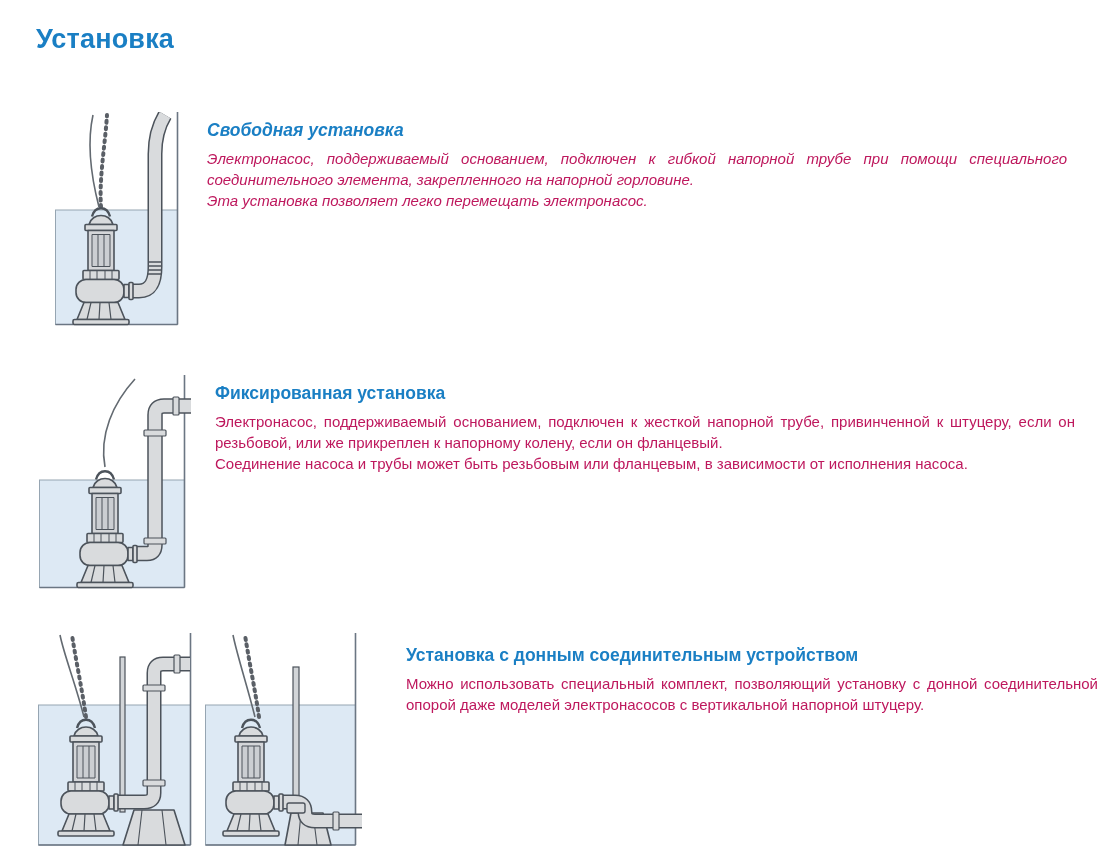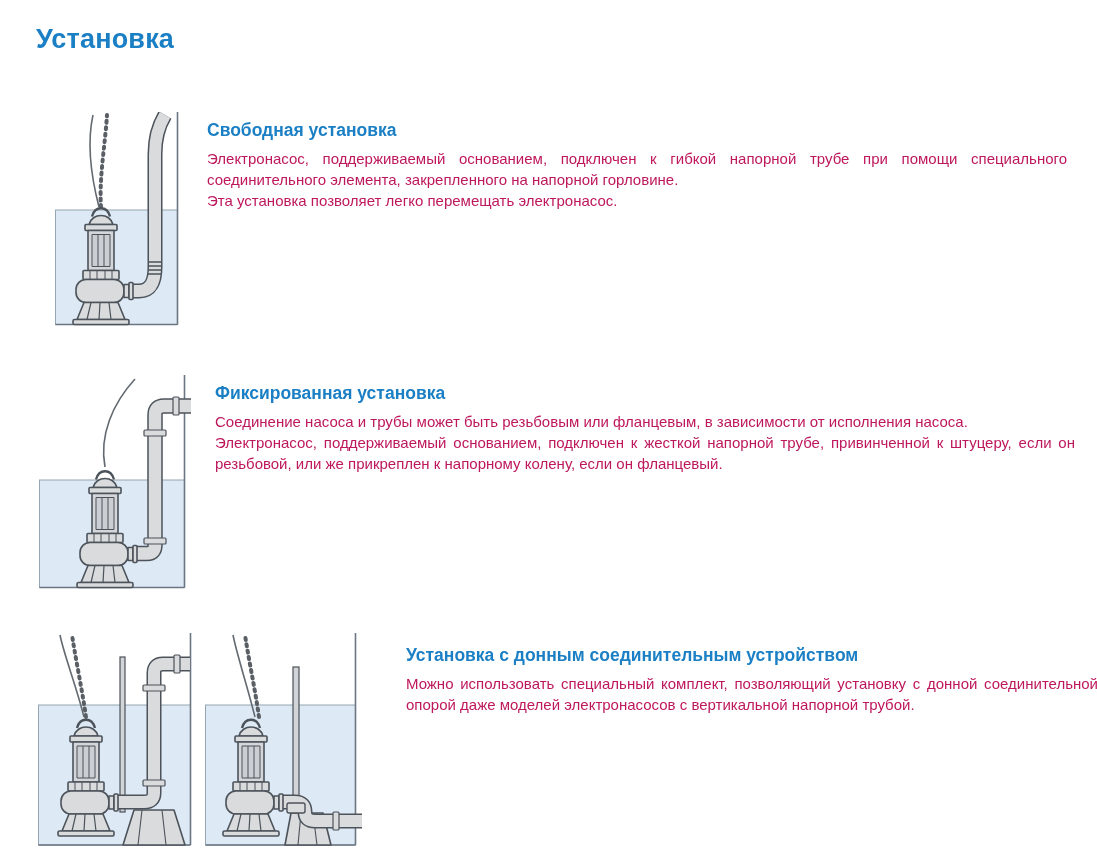--- a/index.html
+++ b/index.html
@@ -11,21 +11,21 @@
     position:absolute;left:36px;top:24px;margin:0;
     font-size:27px;font-weight:bold;color:#1a7fc4;letter-spacing:.2px;
   }
   .section{position:absolute;}
   .section h2{
     margin:0 0 7px 0;font-size:17.5px;font-weight:bold;color:#1a7fc4;line-height:21px;
   }
   .section p{
     margin:0;font-size:15px;line-height:21px;color:#be185d;text-align:justify;
   }
-  .sec-1{left:207px;top:120px;width:860px;}
+  .sec-1{left:207px;top:120px;width:860px;font-style:italic;}
   .sec-2{left:215px;top:383px;width:860px;}
   .sec-3{left:406px;top:645px;width:712px;}
   .sec-3 p{width:692px;}
   .fig{position:absolute;}
   .fig svg{display:block;}
 </style>
 </head>
 <body>
 
 <svg width="0" height="0" style="position:absolute">
@@ -132,20 +132,20 @@
 </div>
 
 <section class="section sec-1">
   <h2>Свободная установка</h2>
   <p>Электронасос, поддерживаемый основанием, подключен к гибкой напорной трубе при помощи специального соединительного элемента, закрепленного на напорной горловине.</p>
   <p>Эта установка позволяет легко перемещать электронасос.</p>
 </section>
 
 <section class="section sec-2">
   <h2>Фиксированная установка</h2>
+  <p>Электронасос, поддерживаемый основанием, подключен к жесткой напорной трубе, привинченной к штуцеру, если он резьбовой, или же прикреплен к напорному колену, если он фланцевый.</p>
   <p>Соединение насоса и трубы может быть резьбовым или фланцевым, в зависимости от исполнения насоса.</p>
-  <p>Электронасос, поддерживаемый основанием, подключен к жесткой напорной трубе, привинченной к штуцеру, если он резьбовой, или же прикреплен к напорному колену, если он фланцевый.</p>
 </section>
 
 <section class="section sec-3">
   <h2>Установка с донным соединительным устройством</h2>
-  <p>Можно использовать специальный комплект, позволяющий установку с донной соединительной опорой даже моделей электронасосов с вертикальной напорной трубой.</p>
+  <p>Можно использовать специальный комплект, позволяющий установку с донной соединительной опорой даже моделей электронасосов с вертикальной напорной штуцеру.</p>
 </section>
 
 </body></html>

